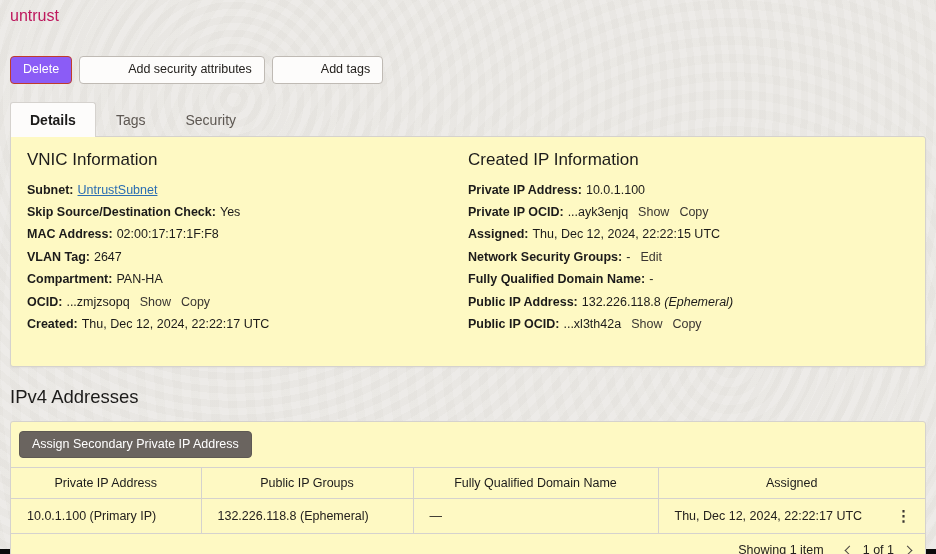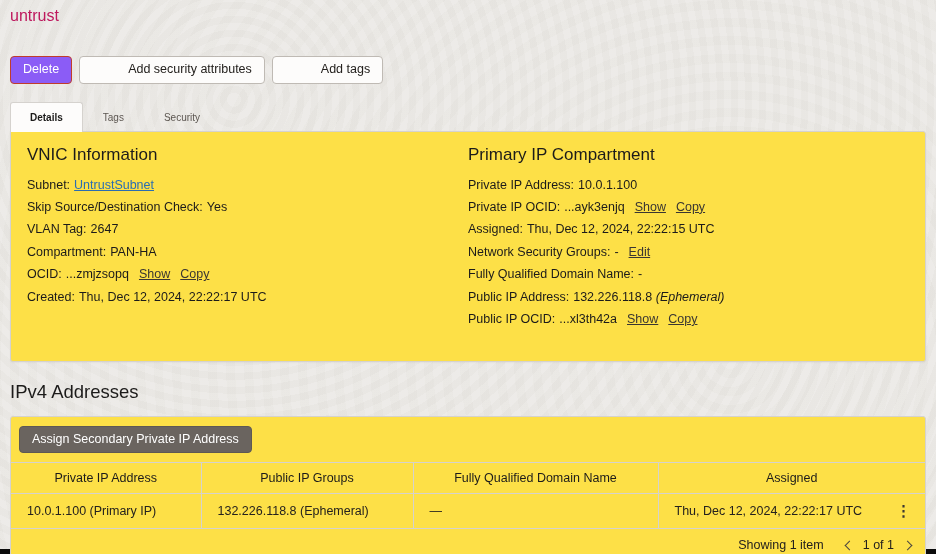--- a/index.html
+++ b/index.html
@@ -17,34 +17,34 @@
   .page { padding:0 10px; position:relative; height:100%; }
   .page-title { padding-top:7px; font-size:16px; font-weight:400; color:#be185d; }
 
   .actions { margin-top:31px; display:flex; gap:7px; }
   .btn { font-family:inherit; font-size:12.5px; line-height:1; padding:6px 12px 7px; border-radius:4px; cursor:pointer; }
   .btn-danger { background:#8b5cf6; border:1px solid #c03c2c; color:#fff; }
   .btn-secondary { background:#fdfcfb; border:1px solid #bfbab4; color:#24211e;padding-left:48px; }
   .btn-dark { background:#6a645f; border:1px solid #5e5954; color:#fff; }
 
   .tabs { margin-top:18px; display:flex; align-items:flex-end; position:relative; z-index:2; }
-  .tab { font-size:10px; padding:9px 19px 8px; color:#5d5752; cursor:pointer; border:1px solid transparent; border-bottom:none; border-radius:3px 3px 0 0; }
+  .tab { font-size:14px; padding:9px 19px 8px; color:#5d5752; cursor:pointer; border:1px solid transparent; border-bottom:none; border-radius:3px 3px 0 0; }
   .tab.active {
     background:#fdfcfb; color:#1c1b1a; font-weight:bold;
     border-color:#d5d2ce; margin-bottom:-1px; padding-bottom:9px;
   }
 
-  .card { background:#fde047; border:1px solid #d5d2ce; border-radius:0 3px 3px 3px; position:relative; z-index:1; }
+  .card { background:#fef9c3; border:1px solid #d5d2ce; border-radius:0 3px 3px 3px; position:relative; z-index:1; }
   .details-card { height:231px; display:flex; padding:13px 16px; box-shadow:0 1px 2px rgba(0,0,0,0.04); }
   .col { width:50%; }
   .section-title { font-size:17px; font-weight:400; margin-bottom:9px; }
   .field { font-size:12.5px; line-height:22.4px; white-space:nowrap; }
-  .lbl { font-weight:normal; margin-right:4px; }
+  .lbl { font-weight:bold; margin-right:4px; }
   .link-blue { color:#2a6db2; text-decoration:underline; cursor:pointer; }
-  .link-dark { color:#3a3632; text-decoration:underline; cursor:pointer; margin-left:10px; }
+  .link-dark { color:#3a3632; cursor:pointer; margin-left:10px; }
   .em { font-style:italic; }
 
   .ipv4-title { margin-top:19px; font-size:18.5px; font-weight:400; }
 
   .table-card { margin-top:13px; border-radius:3px; }
   .toolbar { padding:9px 8px; }
   table { width:100%; border-collapse:collapse; font-size:12.5px; }
   th { text-align:center; font-weight:normal; padding:8px 24px; border-top:1px solid #d5d2ce; border-bottom:1px solid #d5d2ce; }
   th + th, td + td { border-left:1px solid #d5d2ce; }
   td { padding:10px 16px; border-bottom:1px solid #d5d2ce; color:#24211e; }
@@ -82,34 +82,37 @@
   <div class="card details-card">
     <div class="col">
       <h2 class="section-title">VNIC Information</h2>
       <p class="field">
         <span class="lbl">Subnet:</span><a class="link-blue">UntrustSubnet</a>
       </p>
       <p class="field">
         <span class="lbl">Skip Source/Destination Check:</span><span>Yes</span>
       </p>
       <p class="field">
+        <span class="lbl">MAC Address:</span><span>02:00:17:17:1F:F8</span>
+      </p>
+      <p class="field">
         <span class="lbl">VLAN Tag:</span><span>2647</span>
       </p>
       <p class="field">
         <span class="lbl">Compartment:</span><span>PAN-HA</span>
       </p>
       <p class="field">
         <span class="lbl">OCID:</span><span>...zmjzsopq</span><a class="link-dark">Show</a><a class="link-dark">Copy</a>
       </p>
       <p class="field">
         <span class="lbl">Created:</span><span>Thu, Dec 12, 2024, 22:22:17 UTC</span>
       </p>
     </div>
     <div class="col">
-      <h2 class="section-title">Primary IP Compartment</h2>
+      <h2 class="section-title">Created IP Information</h2>
       <p class="field">
         <span class="lbl">Private IP Address:</span><span>10.0.1.100</span>
       </p>
       <p class="field">
         <span class="lbl">Private IP OCID:</span><span>...ayk3enjq</span><a class="link-dark">Show</a><a class="link-dark">Copy</a>
       </p>
       <p class="field">
         <span class="lbl">Assigned:</span><span>Thu, Dec 12, 2024, 22:22:15 UTC</span>
       </p>
       <p class="field">

